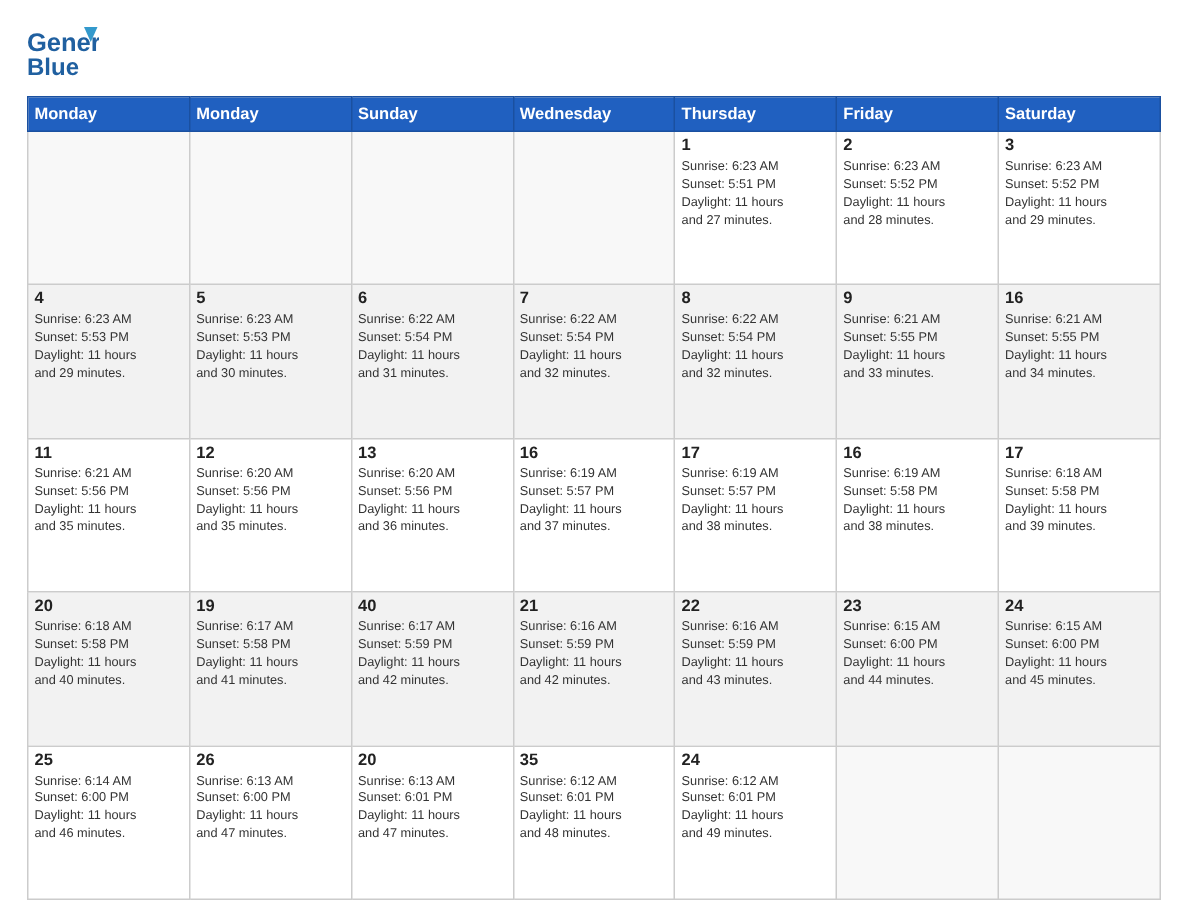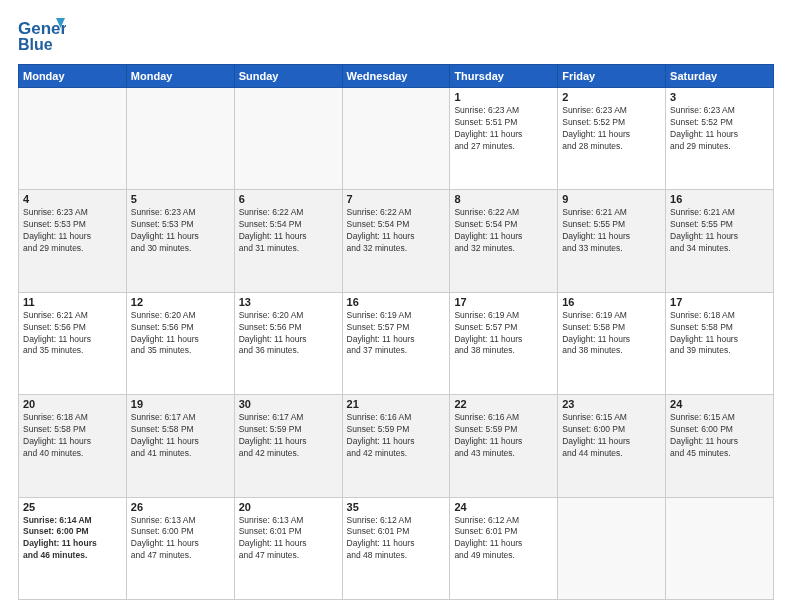--- a/index.html
+++ b/index.html
@@ -254,21 +254,21 @@
 and 40 minutes.</div>
           </td>
           <td class="row-shade">
             <span class="day-num">19</span>
             <div class="day-info" style="white-space: pre-line;">Sunrise: 6:17 AM
 Sunset: 5:58 PM
 Daylight: 11 hours
 and 41 minutes.</div>
           </td>
           <td class="row-shade">
-            <span class="day-num">30</span>
+            <span class="day-num">40</span>
             <div class="day-info" style="white-space: pre-line;">Sunrise: 6:17 AM
 Sunset: 5:59 PM
 Daylight: 11 hours
 and 42 minutes.</div>
           </td>
           <td class="row-shade">
             <span class="day-num">21</span>
             <div class="day-info" style="white-space: pre-line;">Sunrise: 6:16 AM
 Sunset: 5:59 PM
 Daylight: 11 hours
@@ -292,21 +292,21 @@
             <span class="day-num">24</span>
             <div class="day-info" style="white-space: pre-line;">Sunrise: 6:15 AM
 Sunset: 6:00 PM
 Daylight: 11 hours
 and 45 minutes.</div>
           </td>
         </tr>
         <tr>
           <td>
             <span class="day-num">25</span>
-            <div class="day-info" style="white-space: pre-line; font-weight: bold;">Sunrise: 6:14 AM
+            <div class="day-info" style="white-space: pre-line;">Sunrise: 6:14 AM
 Sunset: 6:00 PM
 Daylight: 11 hours
 and 46 minutes.</div>
           </td>
           <td>
             <span class="day-num">26</span>
             <div class="day-info" style="white-space: pre-line;">Sunrise: 6:13 AM
 Sunset: 6:00 PM
 Daylight: 11 hours
 and 47 minutes.</div>

